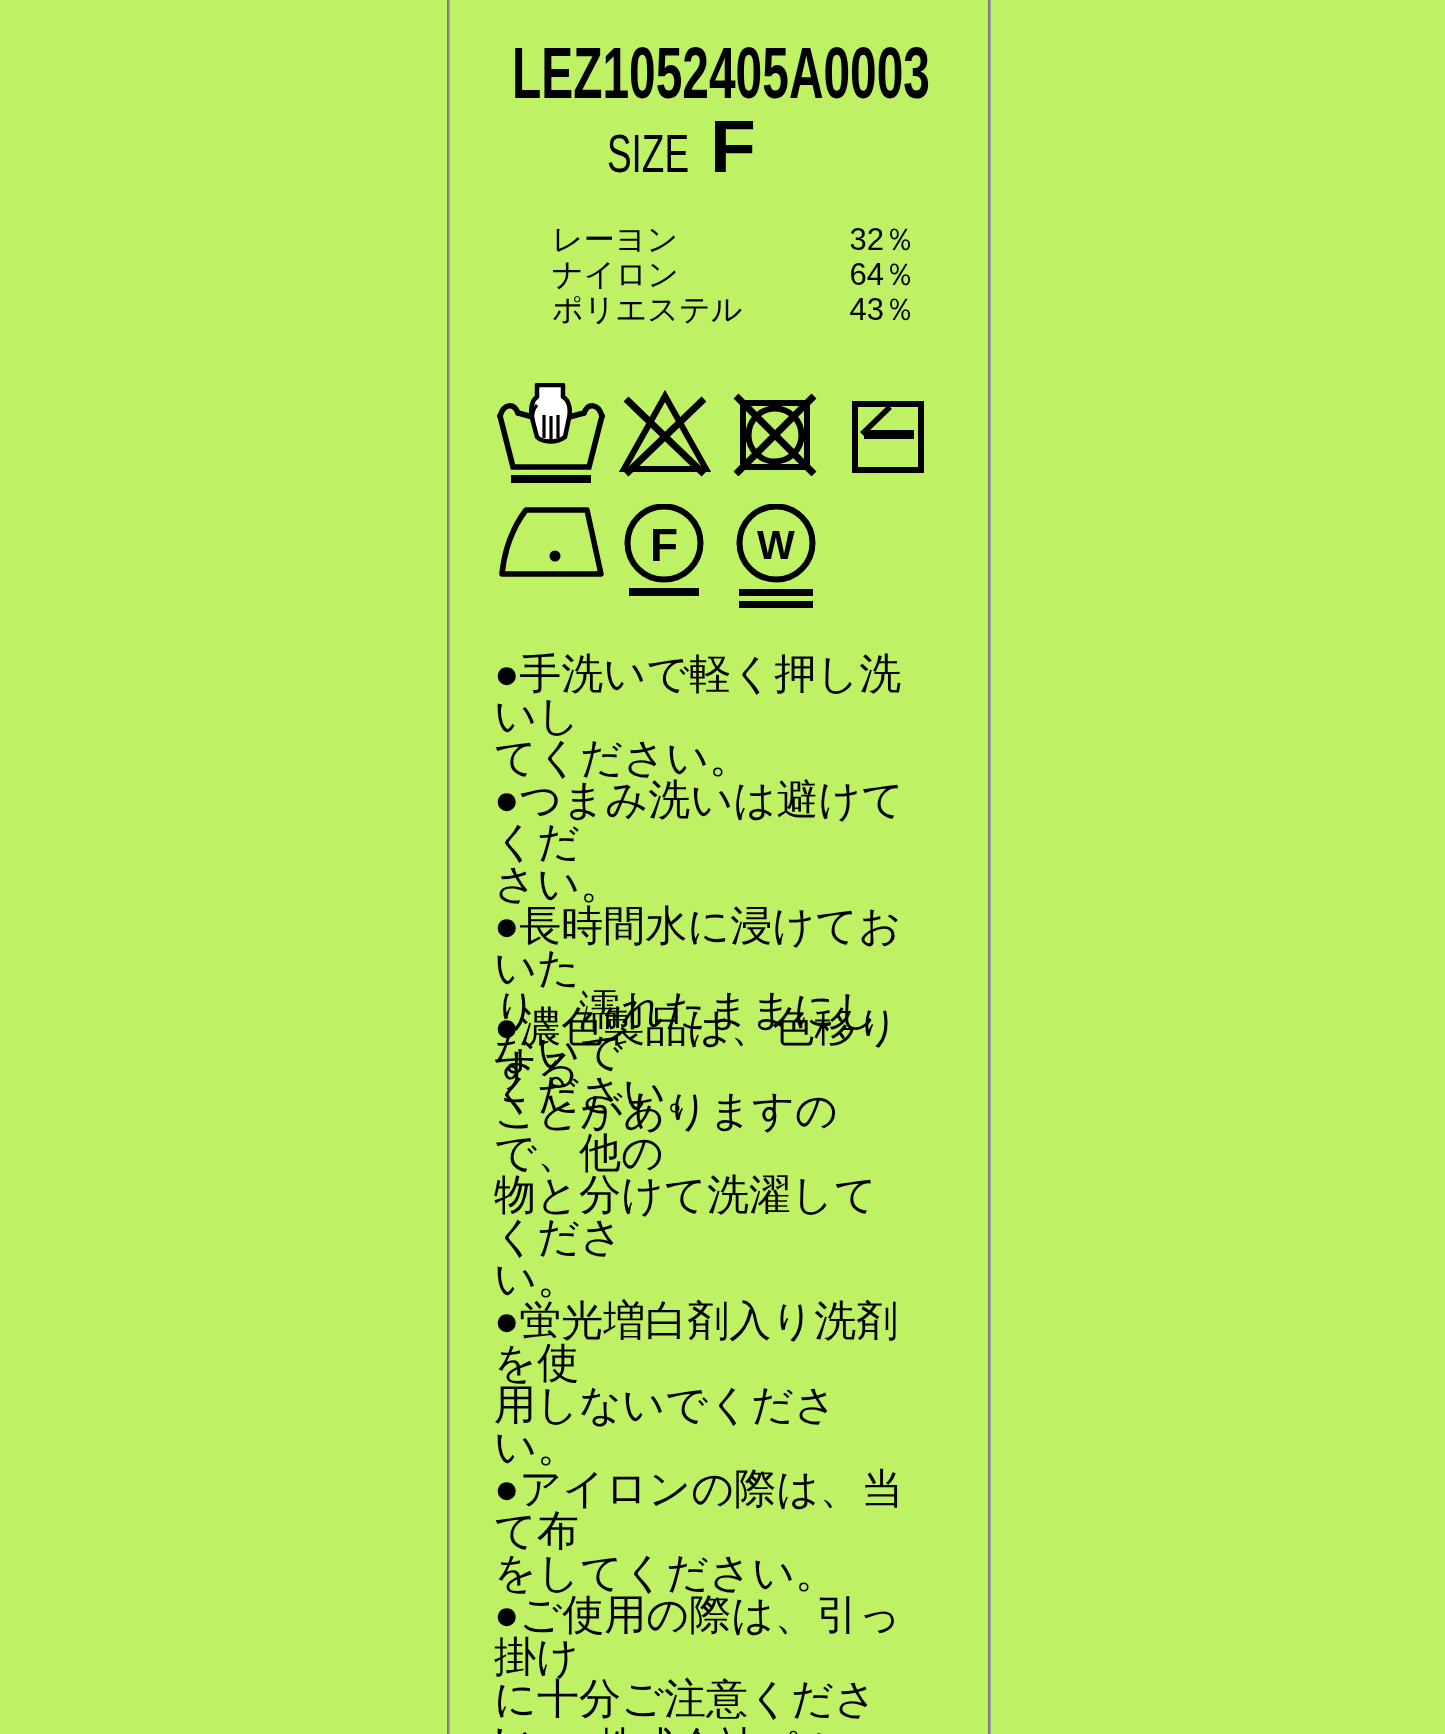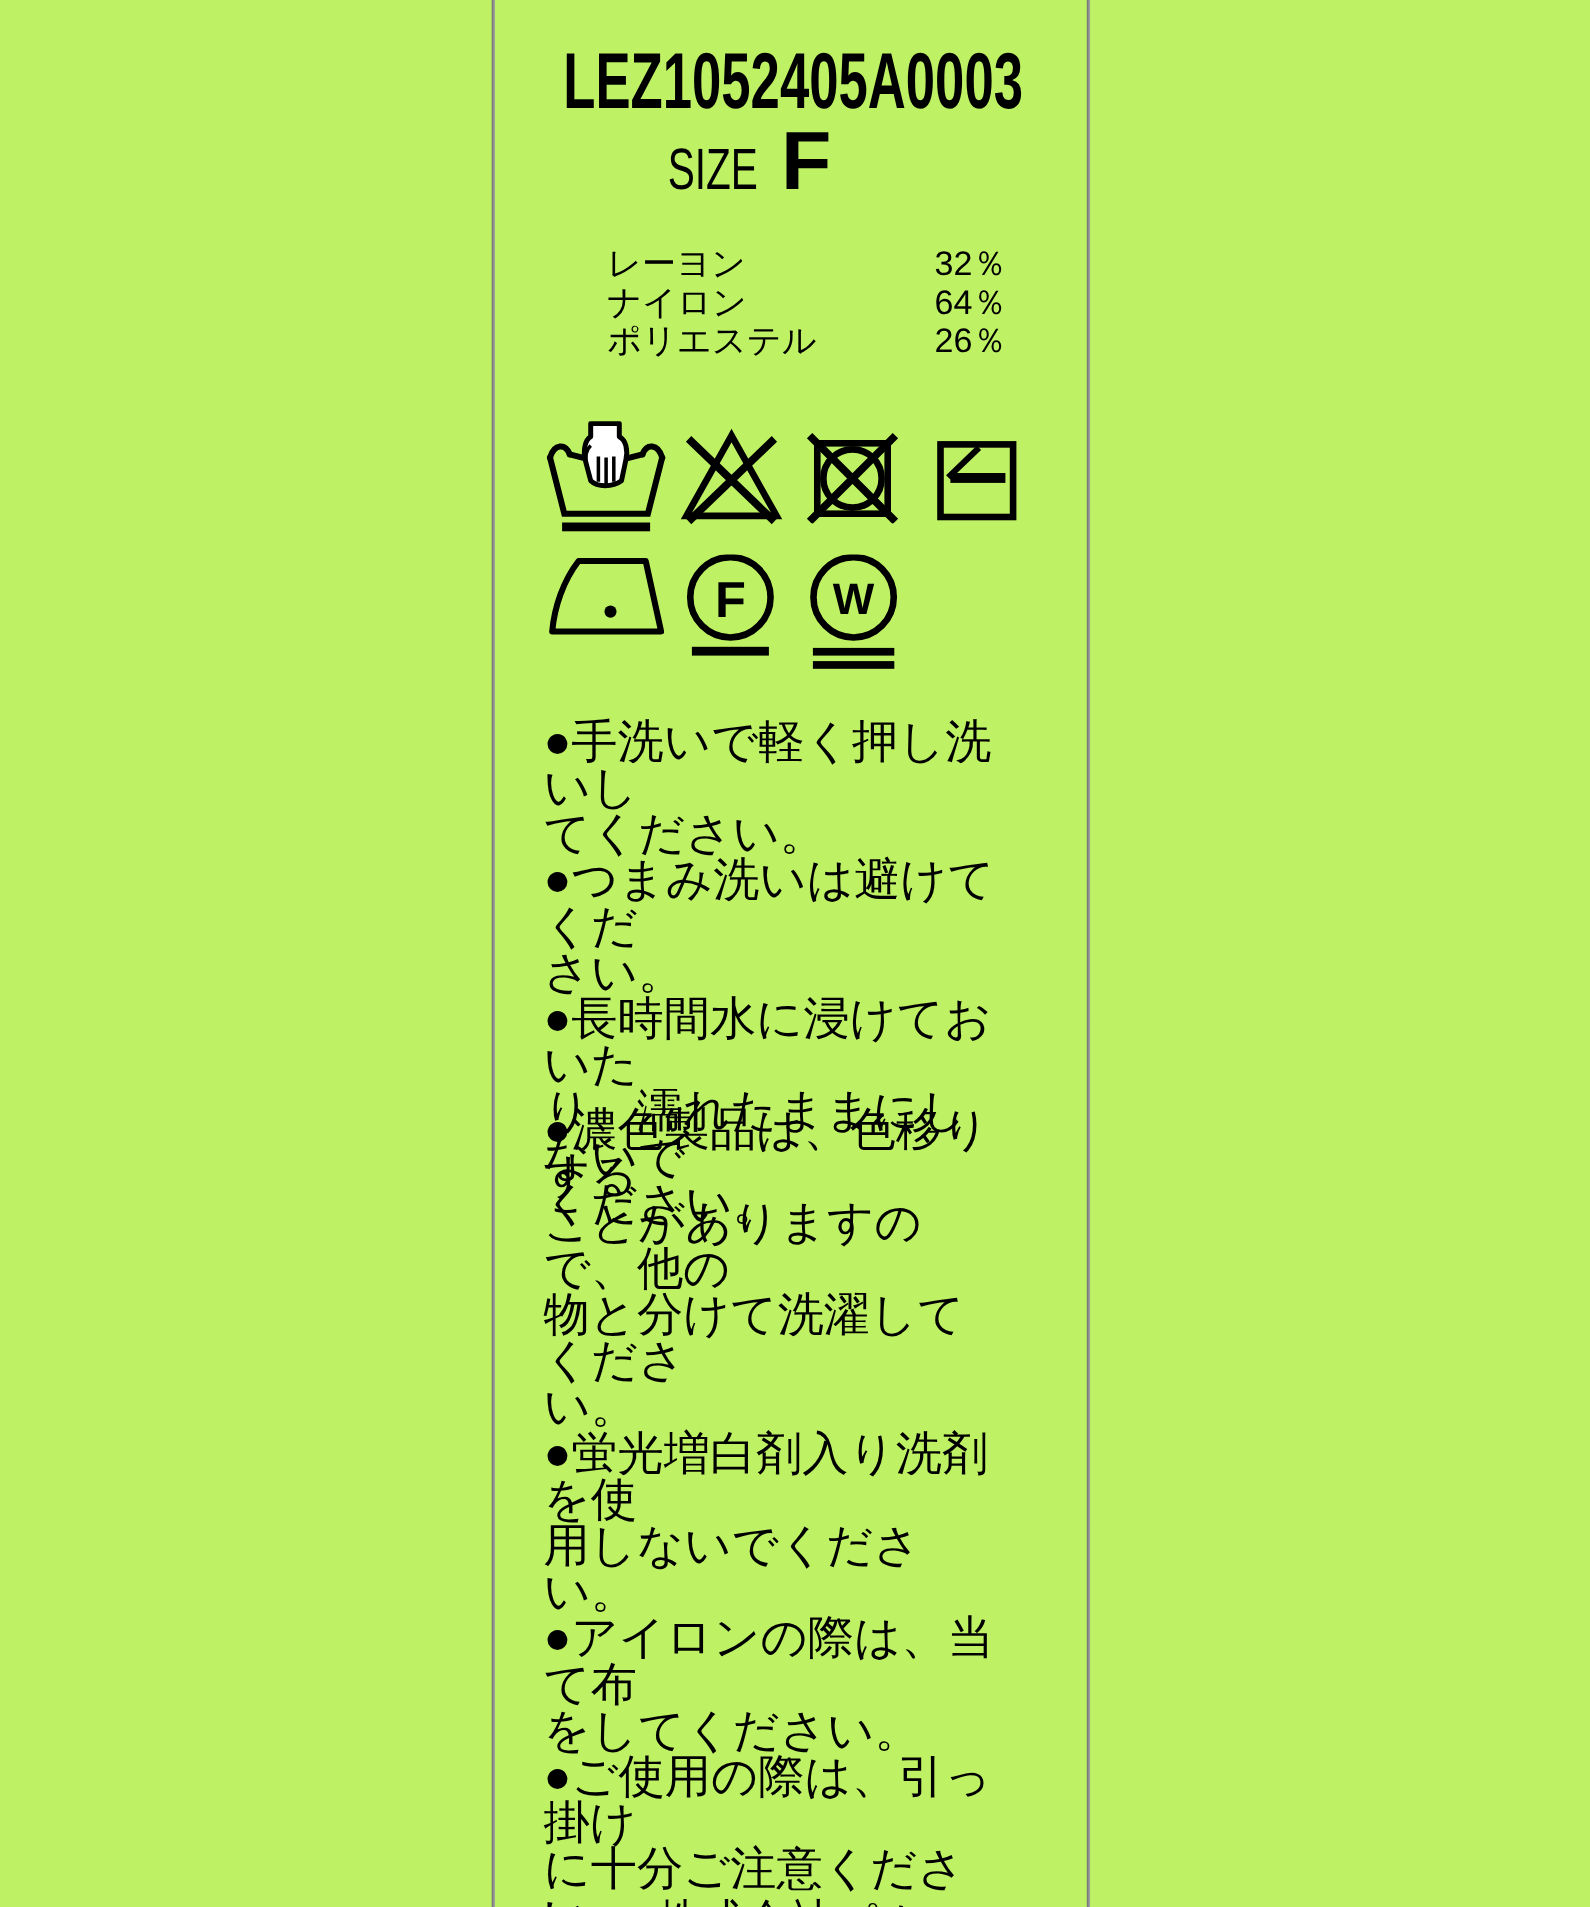--- a/index.html
+++ b/index.html
@@ -45,21 +45,21 @@
     <div class="comp-row">
       <span>レーヨン</span>
       <span>32％</span>
     </div>
     <div class="comp-row">
       <span>ナイロン</span>
       <span>64％</span>
     </div>
     <div class="comp-row">
       <span>ポリエステル</span>
-      <span>26％</span>
+      <span>43％</span>
     </div>
   </div>
 
   <span class="icons" style="left:496px;top:383px;">
     <svg width="110" height="102" viewBox="0 0 110 102">
       <g fill="none" stroke="#000" stroke-width="5.5" stroke-linecap="round">
         <path d="M4,33 C8,20 18,20 22,30"></path>
         <path d="M106,33 C102,20 92,20 88,30"></path>
         <path d="M22,30 L37,34"></path>
         <path d="M88,30 L73,34"></path>

